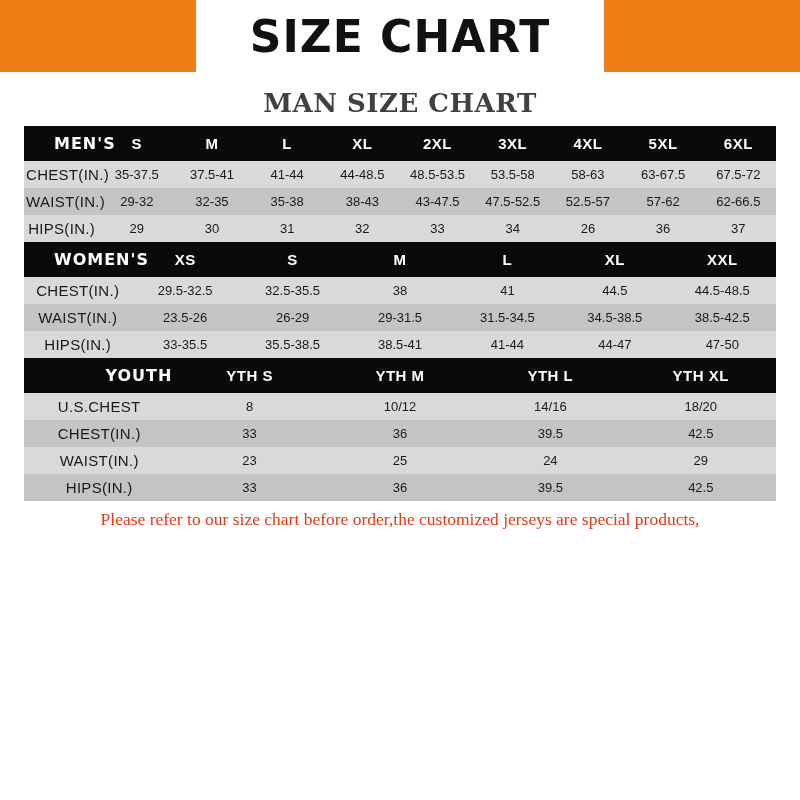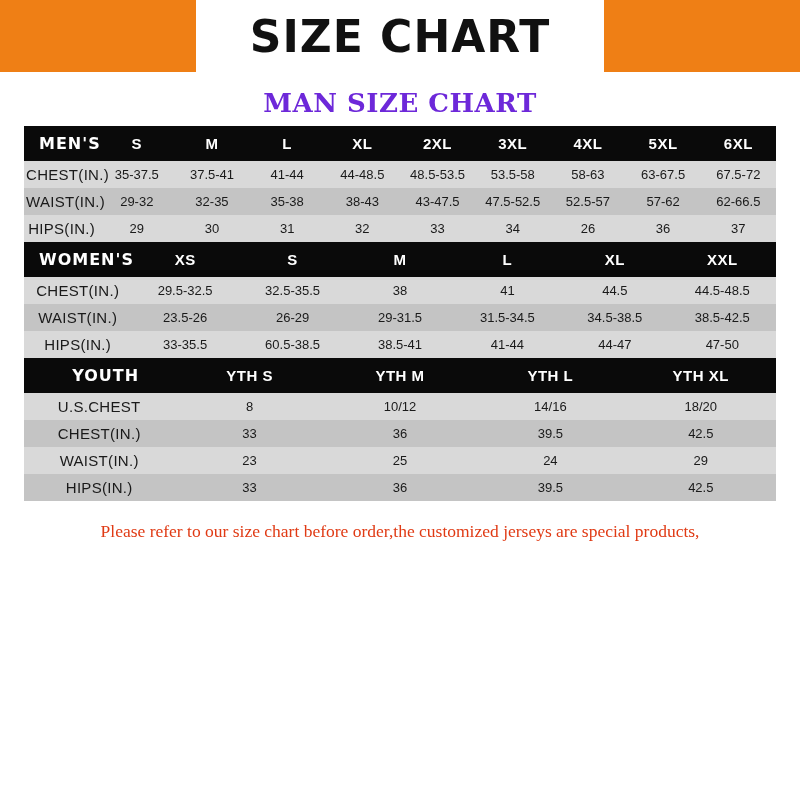--- a/index.html
+++ b/index.html
@@ -56,21 +56,21 @@
   .content {
     flex: 1;
     padding: 6px 24px 0 24px;
     box-sizing: border-box;
   }
   .section-title {
     text-align: center;
     font-family: "DejaVu Serif", serif;
     font-weight: bold;
     font-size: 26px;
-    color: #6d28d9;
+    color: #404040;
     letter-spacing: 0.5px;
     margin: 10px 0 8px 0;
   }
   table.size-table {
     width: 100%;
     border-collapse: collapse;
     table-layout: fixed;
   }
   table.size-table th,
   table.size-table td {
@@ -82,36 +82,35 @@
   }
   table.size-table thead th {
     background: #0a0a0a;
     color: #ffffff;
     font-size: 15px;
     font-weight: bold;
     padding: 8px 2px;
     letter-spacing: 0.5px;
   }
   table.size-table thead th.first-col {
-    text-align: center;
-    padding-left: 15px;
+    text-align: right;
+    padding-left: 30px;
     font-family: "DejaVu Sans", sans-serif;
     font-size: 16px;
     letter-spacing: 1px;
   }
   table.size-table tbody tr.row-light td { background: #d9d9d9; }
   table.size-table tbody tr.row-dark td { background: #c4c4c4; }
   table.size-table tbody td.first-col {
     text-align: center;
     font-size: 15px;
     letter-spacing: 0.3px;
   }
   
   .footer-note {
-    margin-top: 12px;
     padding: 6px 6px 10px 6px;
     text-align: center;
     color: #e03a14;
     font-family: "Liberation Serif", serif;
     font-size: 17.5px;
     line-height: 1.45;
   }
   .footer-note .line { display: block; }
 </style>
 </head>
@@ -210,21 +209,21 @@
           <td>23.5-26</td>
           <td>26-29</td>
           <td>29-31.5</td>
           <td>31.5-34.5</td>
           <td>34.5-38.5</td>
           <td>38.5-42.5</td>
         </tr>
         <tr class="row-light">
           <td class="first-col">HIPS(IN.)</td>
           <td>33-35.5</td>
-          <td>60.5-38.5</td>
+          <td>35.5-38.5</td>
           <td>38.5-41</td>
           <td>41-44</td>
           <td>44-47</td>
           <td>47-50</td>
         </tr>
       </tbody>
     </table>
 
     <table class="size-table">
       <thead>

